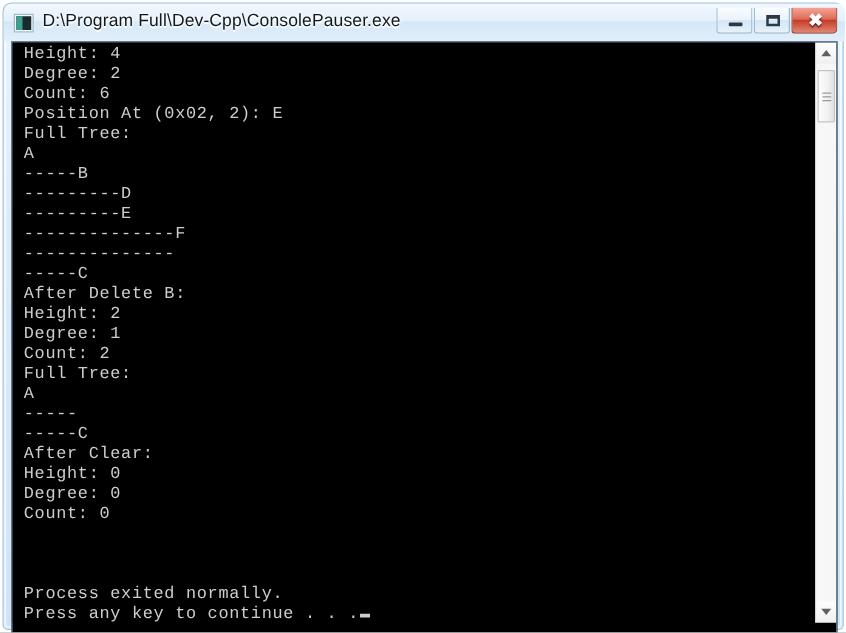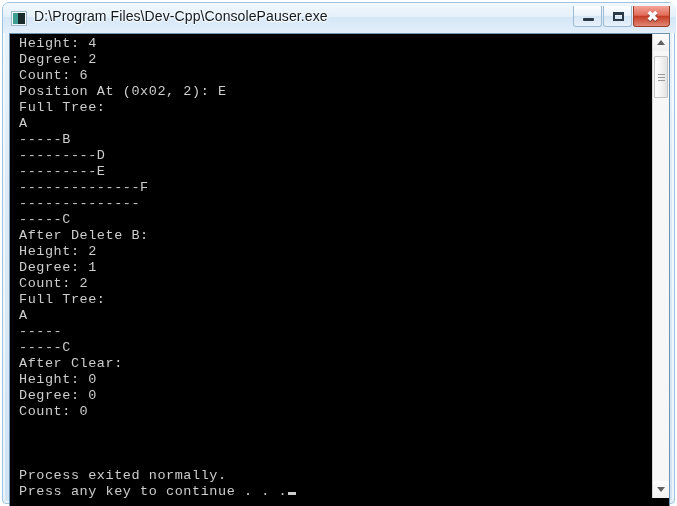--- a/index.html
+++ b/index.html
@@ -249,21 +249,21 @@
 
 <div id="screen">
 
   <div class="window">
     <div class="window-inner-glow"></div>
 
     <div class="titlebar">
       <div class="title-icon">
           <i></i>
         </div>
-      <div class="title-text">D:\Program Files\Dev-Cpp\ConsolePauser.exe</div>
+      <div class="title-text">D:\Program Full\Dev-Cpp\ConsolePauser.exe</div>
 
       <div class="btn-min">
         <span class="glyph-min"></span>
       </div>
       <div class="btn-max">
         <span class="glyph-max"></span>
       </div>
       <div class="btn-close">
         <span class="glyph-close">✖</span>
       </div>

